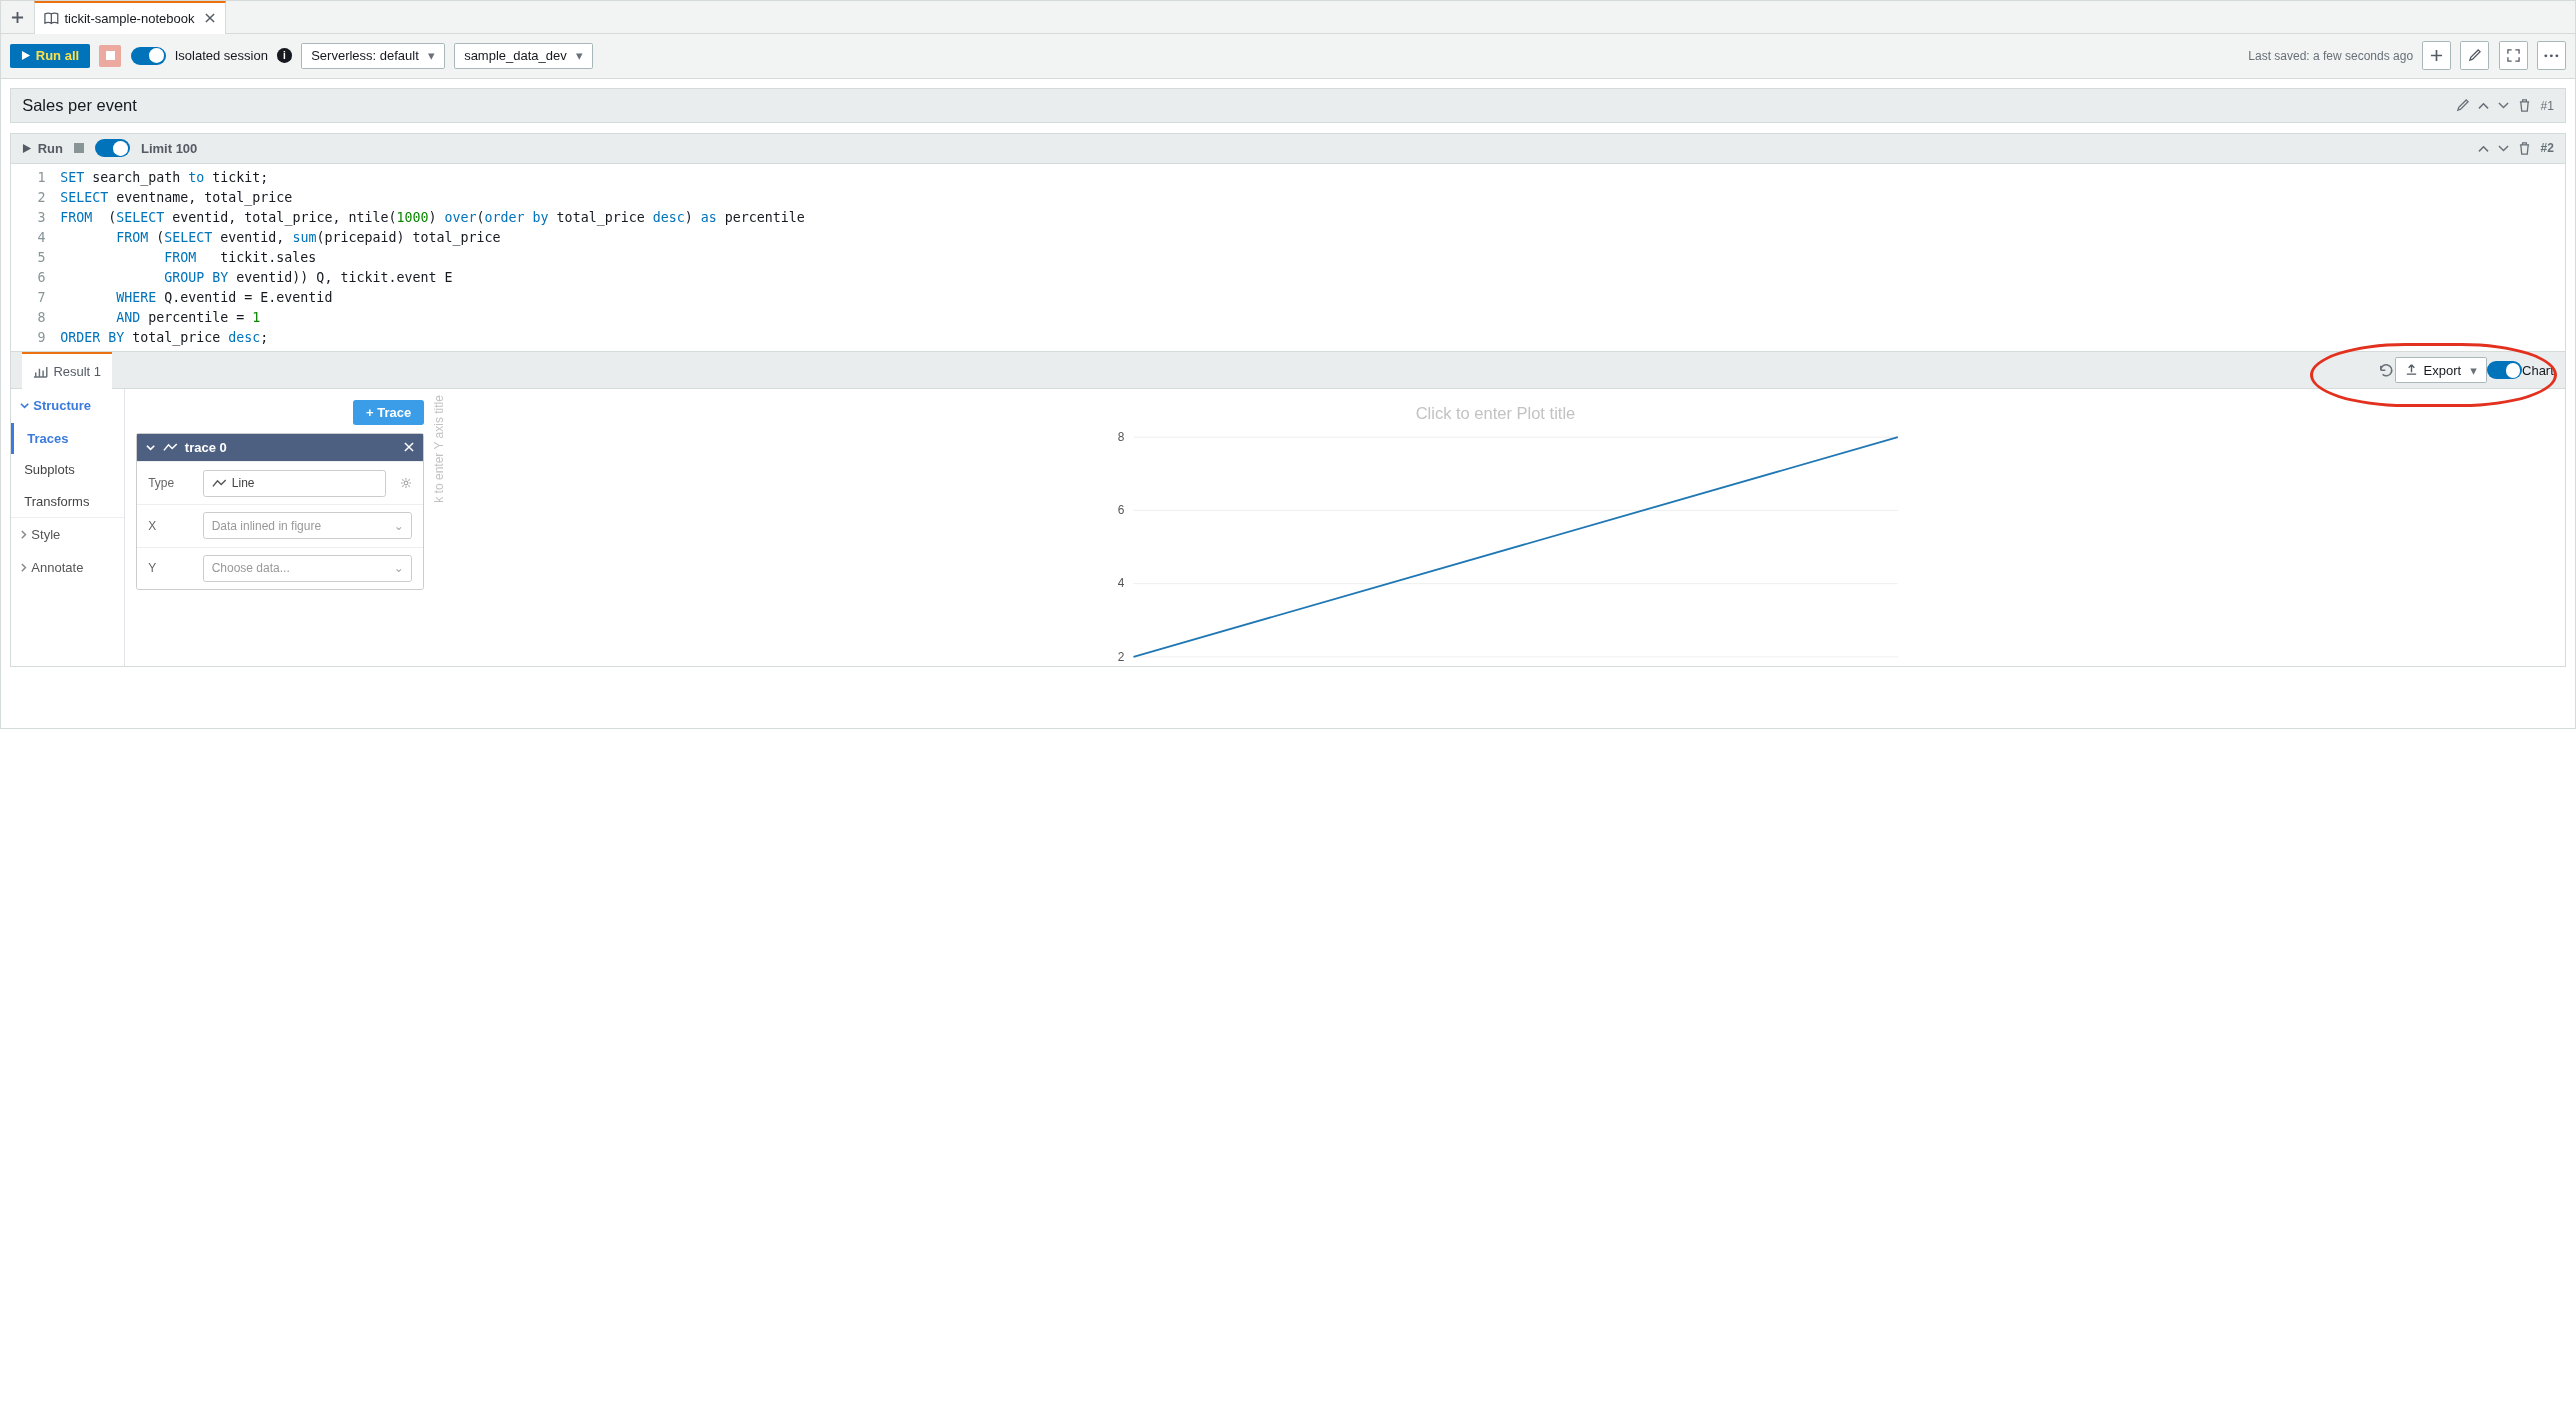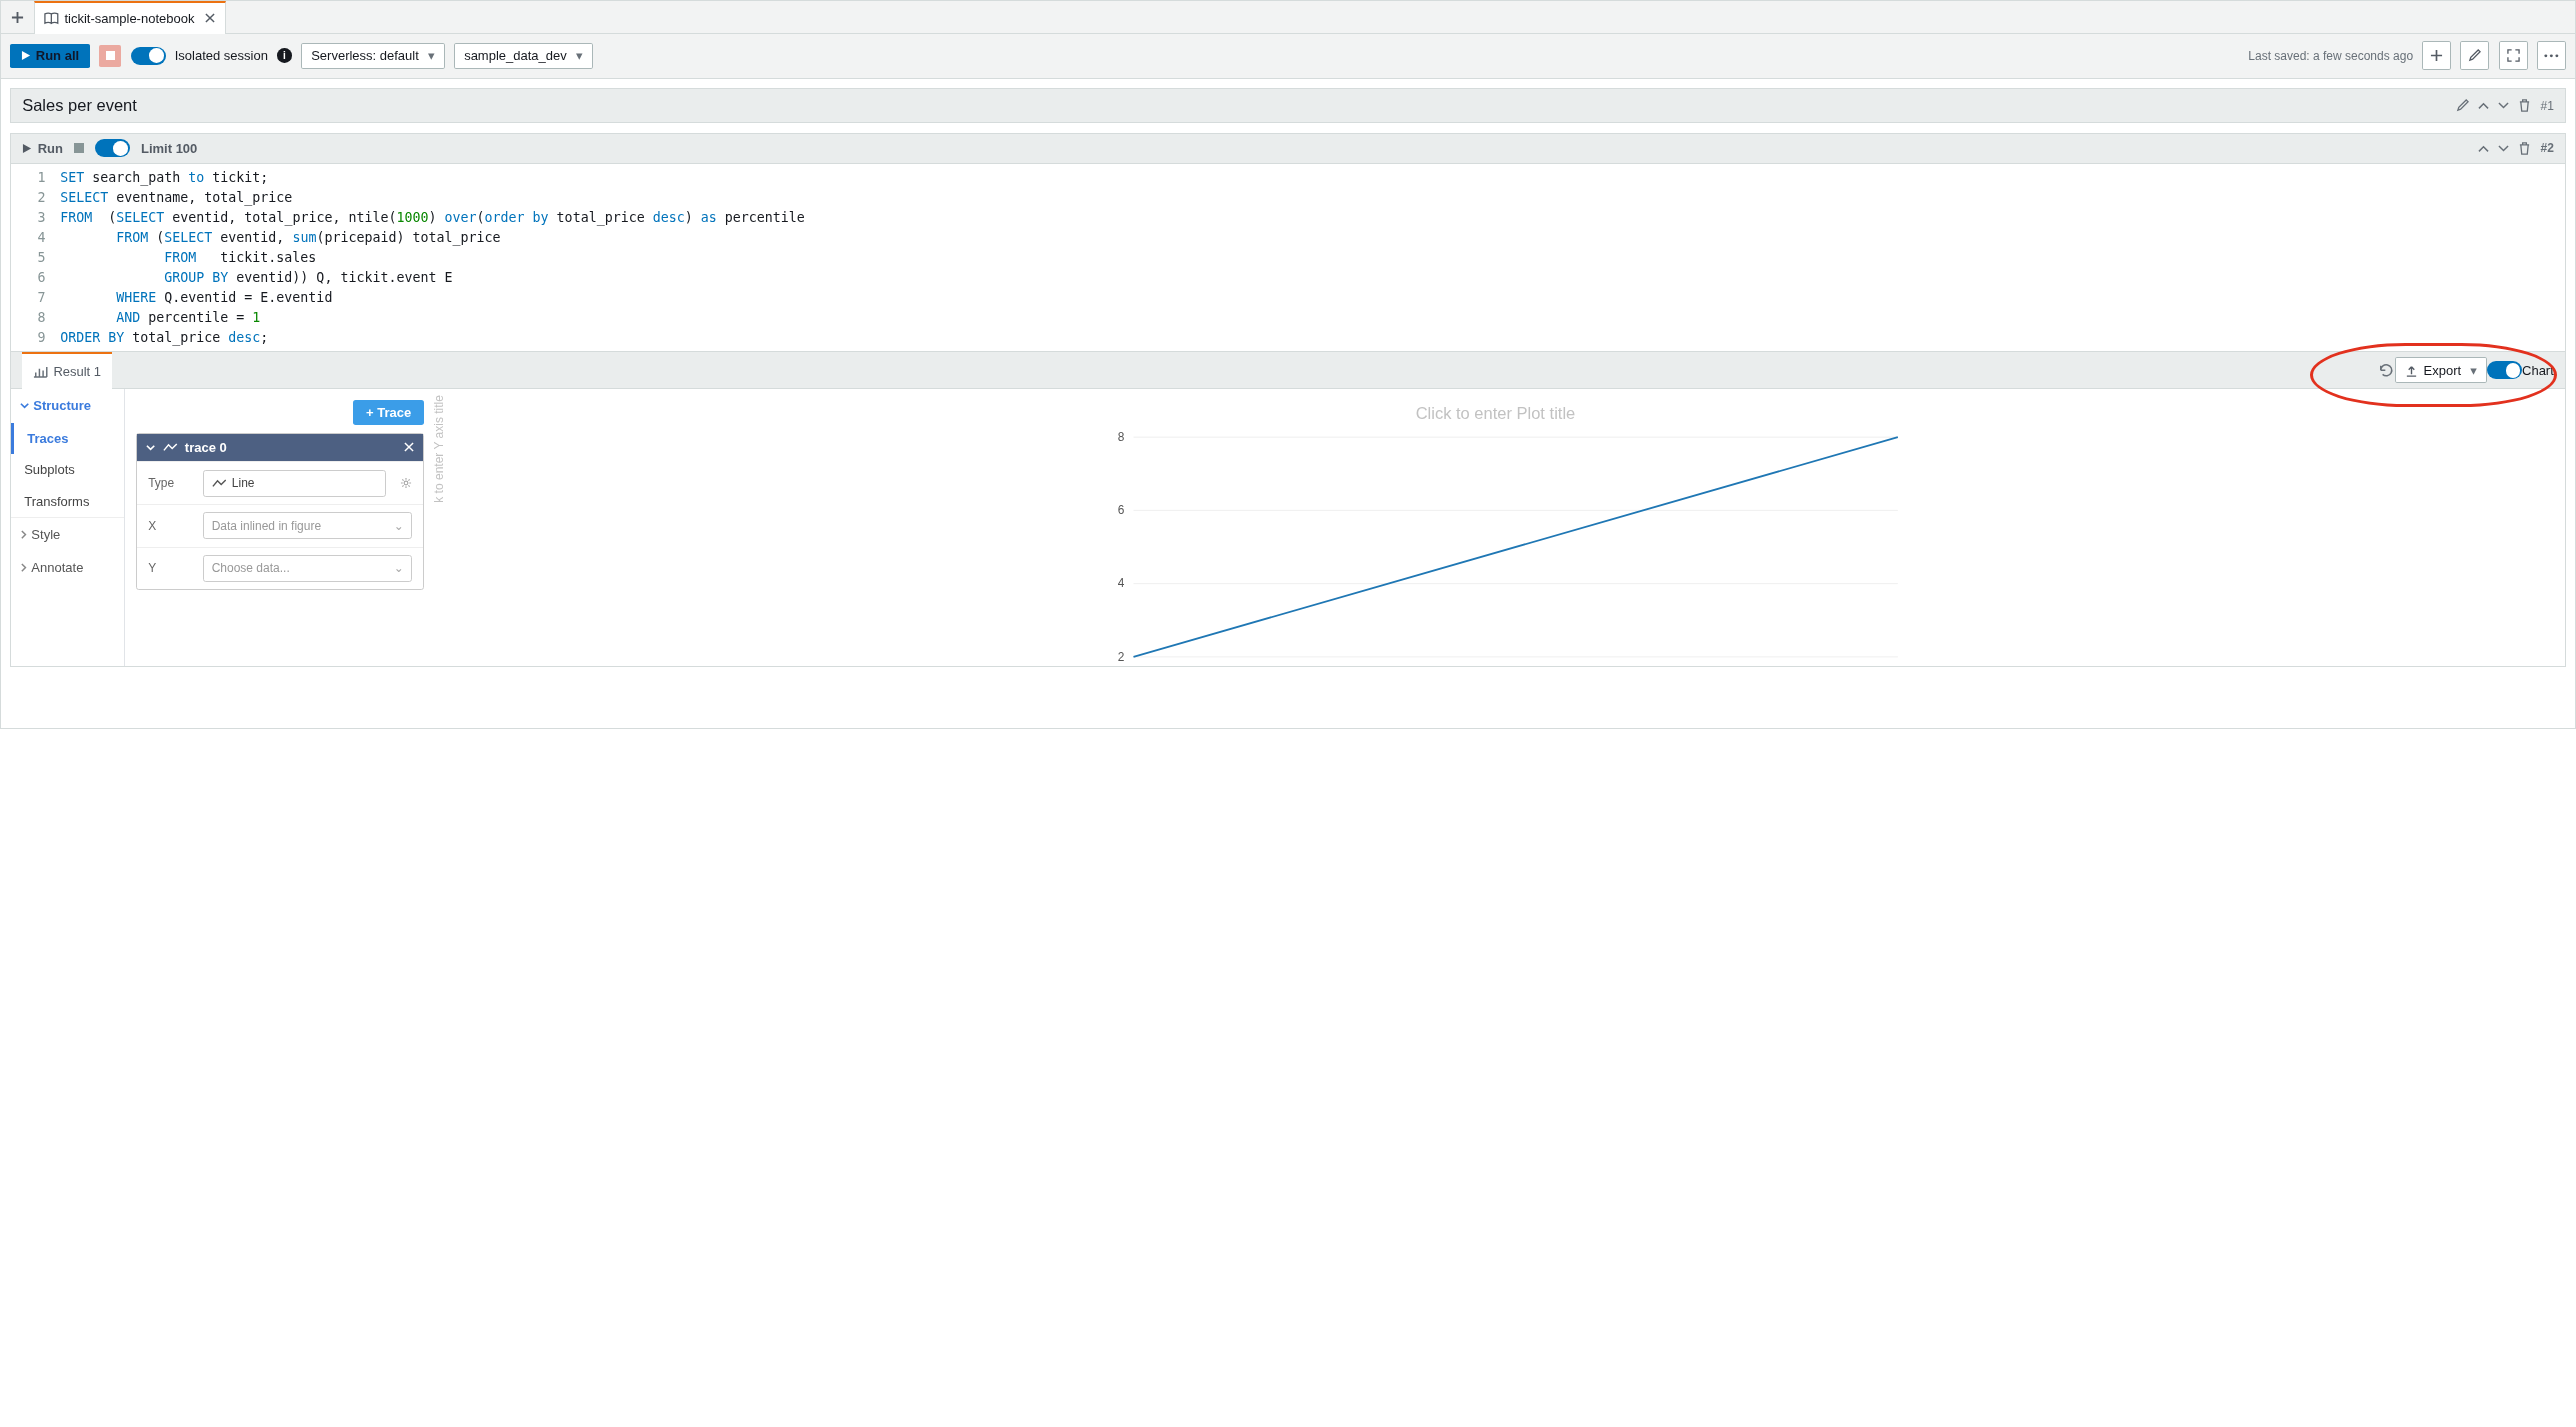--- a/index.html
+++ b/index.html
@@ -13,22 +13,22 @@
   
   
   .tabbar { display:flex; align-items:center; background:#f2f3f3; height:33px; border-bottom:0.9px solid #d5dbdb; }
   .tabbar .plus { width:33px; display:flex; align-items:center; justify-content:center; color:#545b64; cursor:pointer; }
   .tab { display:flex; align-items:center; gap:5.5px; background:#fff; border:0.9px solid #d5dbdb; border-bottom:none; border-top:2.7px solid #ec7211; padding:4.6px 9.2px; height:33px; }
   .tab .book { color:#545b64; }
   .tab .close { color:#545b64; margin-left:5.5px; cursor:pointer; }
   
   
   .toolbar { display:flex; align-items:center; background:#f2f3f3; padding:7.3px 9.2px; gap:9.2px; border-bottom:0.9px solid #d5dbdb;}
-  .btn-primary { background:#0073bb; color:#0f172a; display:flex; align-items:center; gap:4.6px; padding:4.6px 11px; border-radius:1.8px; cursor:pointer; font-weight:600;}
-  .btn-light { background:#fff; border:0.9px solid #aab7b8; padding:4.6px 9.2px; border-radius:1.8px; display:flex; align-items:flex-end; gap:5.5px; cursor:pointer;}
+  .btn-primary { background:#0073bb; color:#fde047; display:flex; align-items:center; gap:4.6px; padding:4.6px 11px; border-radius:1.8px; cursor:pointer; font-weight:600;}
+  .btn-light { background:#fff; border:0.9px solid #aab7b8; padding:4.6px 9.2px; border-radius:1.8px; display:flex; align-items:flex-start; gap:5.5px; cursor:pointer;}
   .btn-stop { width:22px; height:22px; display:flex; align-items:center; justify-content:center; background:#eba9a0; border-radius:1.8px;}
   .toggle { position:relative; width:35px; height:18.3px; background:#0073bb; border-radius:9.2px; cursor:pointer;}
   .toggle::after { content:""; position:absolute; right:1.8px; top:1.8px; width:14.7px; height:14.7px; background:#fff; border-radius:50%;}
   .info-icon { width:14.7px; height:14.7px; background:#16191f; color:#fff; border-radius:50%; display:flex; align-items:center; justify-content:center; font-size:10px; font-weight:bold;}
   .spacer { flex:1; }
   .last-saved { color:#687078; font-size:12px;}
   .icon-btn { width:29px; height:29px; border:0.9px solid #aab7b8; background:#fff; border-radius:1.8px; display:flex; align-items:center; justify-content:center; cursor:pointer; color:#545b64;}
   
   .caret { color:#687078; margin-left:3.7px;}
   

